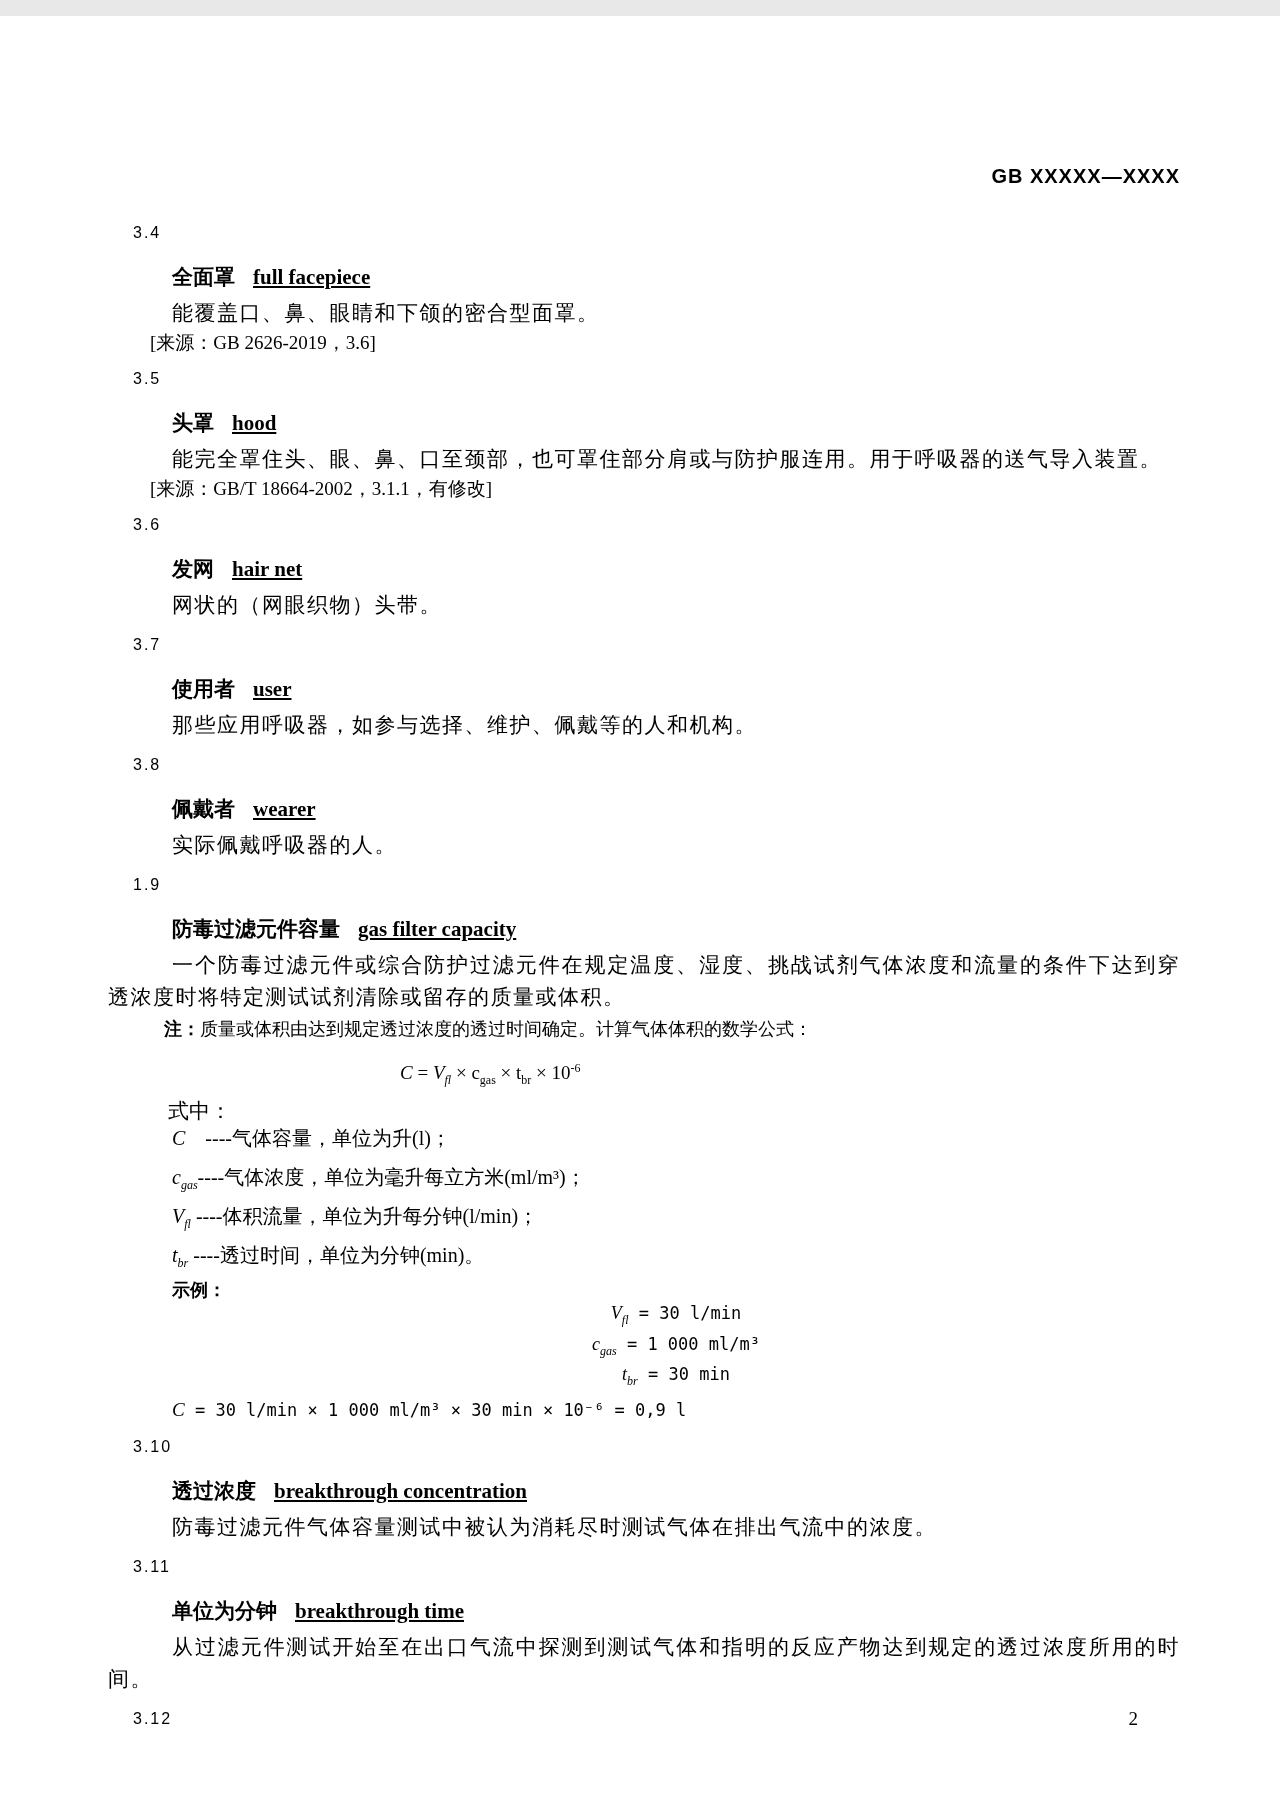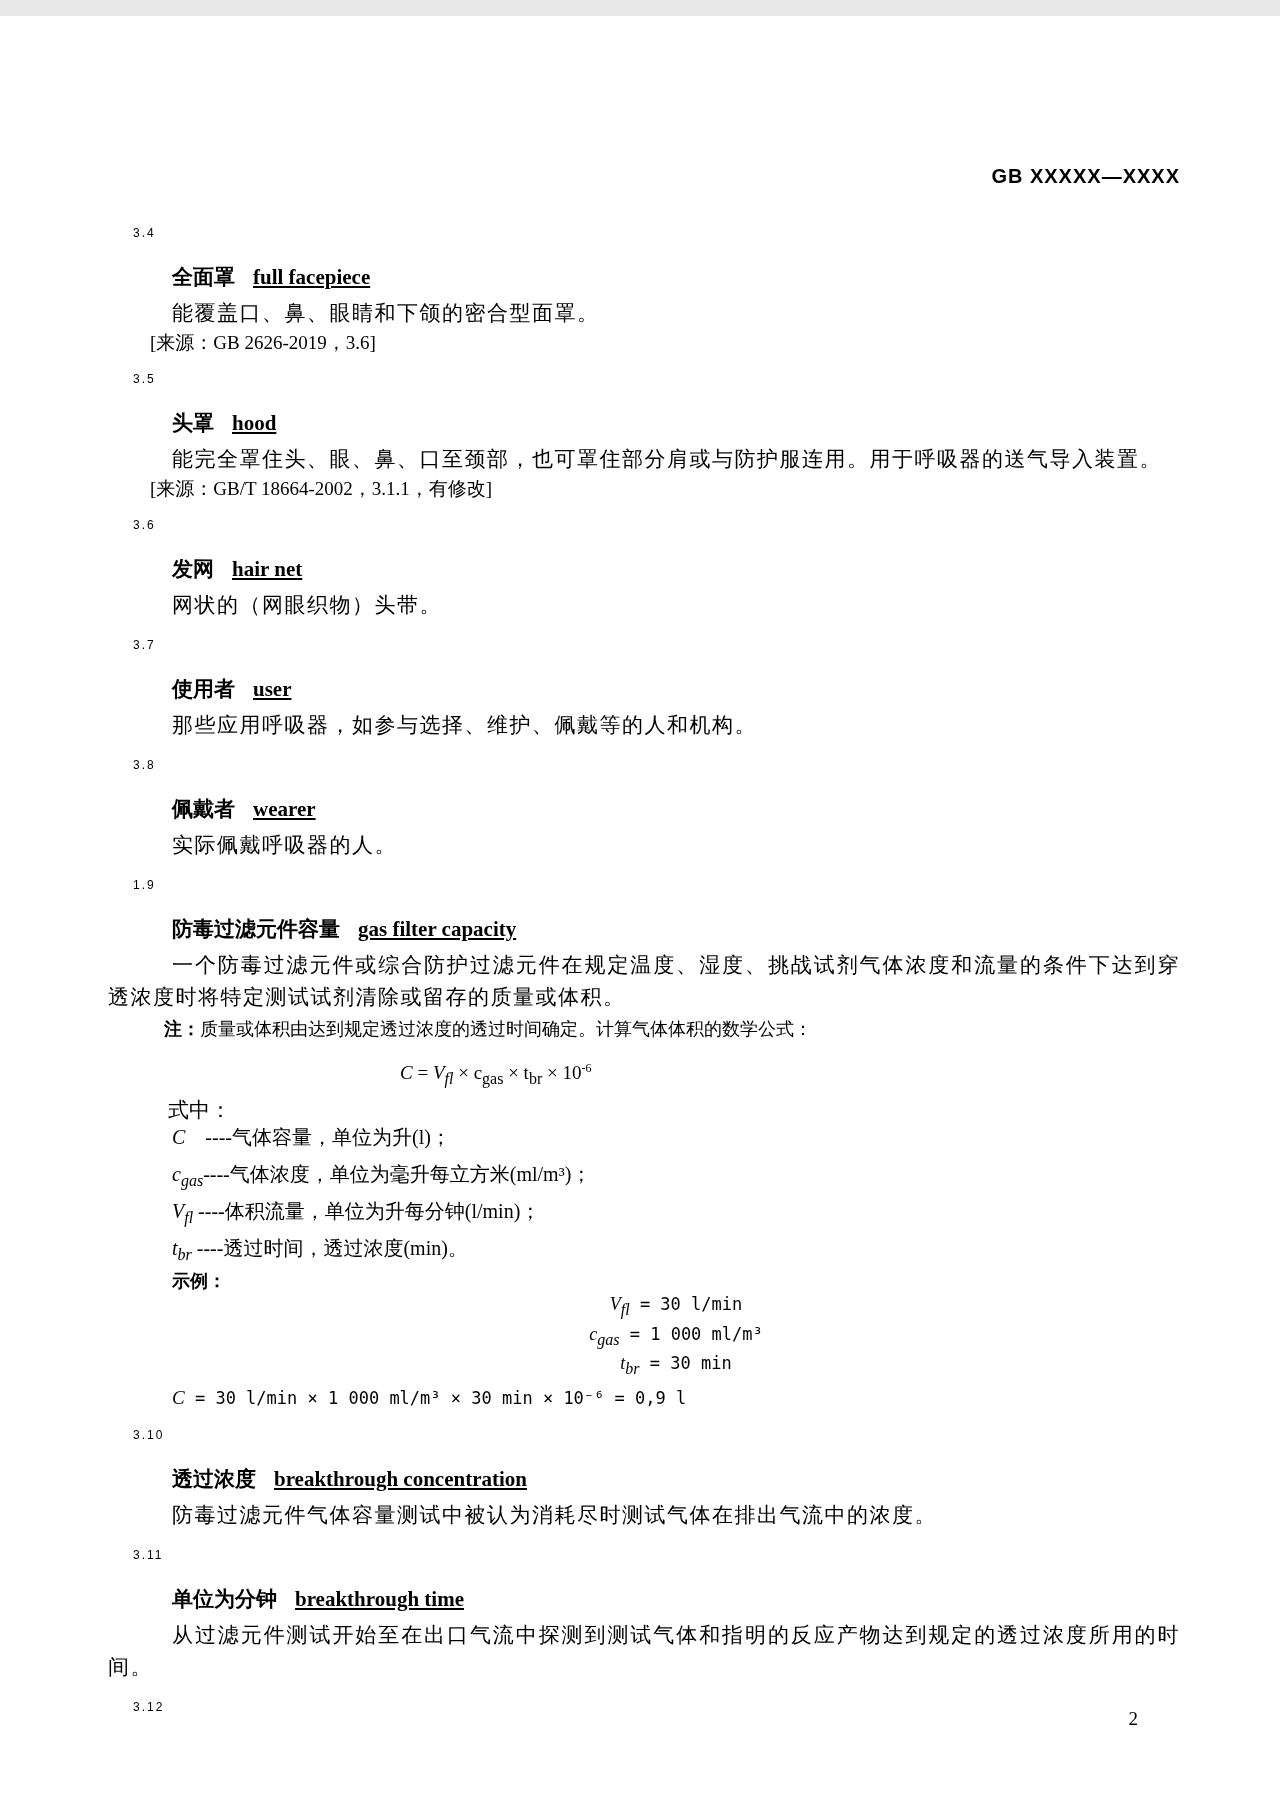--- a/index.html
+++ b/index.html
@@ -17,21 +17,21 @@
   .header {
     text-align:right;
     font-family:"Liberation Sans", sans-serif;
     font-weight:bold;
     font-size:20px;
     line-height:24px;
     letter-spacing:1px;
   }
   .sec-num {
     font-family:"Liberation Sans", sans-serif;
-    font-size:12px;
+    font-size:16px;
     line-height:24px;
     margin:12px 0 0 25px;
     letter-spacing:2px;
   }
   .sec-num.first { margin-top:33px; }
   .term {
     margin:18px 0 0 64px;
     font-size:21px;
     line-height:28px;
     font-weight:bold;
@@ -56,21 +56,21 @@
     font-size:18px;
     line-height:24px;
   }
   .note-label { font-weight:bold; }
   .formula {
     margin:14px 0 0 292px;
     font-size:19px;
     line-height:26px;
   }
   .it { font-style:italic; }
-  sub { font-size:16px; }
+  sub { font-size:12px; }
   sup { font-size:12px; }
   .where {
     margin:6px 0 0 60px;
     font-size:21px;
     line-height:24px;
   }
   .var-line {
     margin:0 0 0 64px;
     font-size:20px;
     line-height:31px;
@@ -161,21 +161,21 @@
   <div class="var-line">
     <span class="var-base">C</span><sub class="var-base"></sub><span>　----气体容量，单位为升(l)；</span>
   </div>
   <div class="var-line">
     <span class="var-base">c</span><sub class="var-base">gas</sub><span>----气体浓度，单位为毫升每立方米(ml/m³)；</span>
   </div>
   <div class="var-line">
     <span class="var-base">V</span><sub class="var-base">fl</sub><span> ----体积流量，单位为升每分钟(l/min)；</span>
   </div>
   <div class="var-line">
-    <span class="var-base">t</span><sub class="var-base">br</sub><span> ----透过时间，透过浓度(min)。</span>
+    <span class="var-base">t</span><sub class="var-base">br</sub><span> ----透过时间，单位为分钟(min)。</span>
   </div>
 
   <div class="example-label">示例：</div>
 
   <div class="example-line">
     <span class="it">V</span><sub class="it">fl</sub><span class="example-rest"> = 30 l/min</span>
   </div>
   <div class="example-line">
     <span class="it">c</span><sub class="it">gas</sub><span class="example-rest"> = 1 000 ml/m³</span>
   </div>

